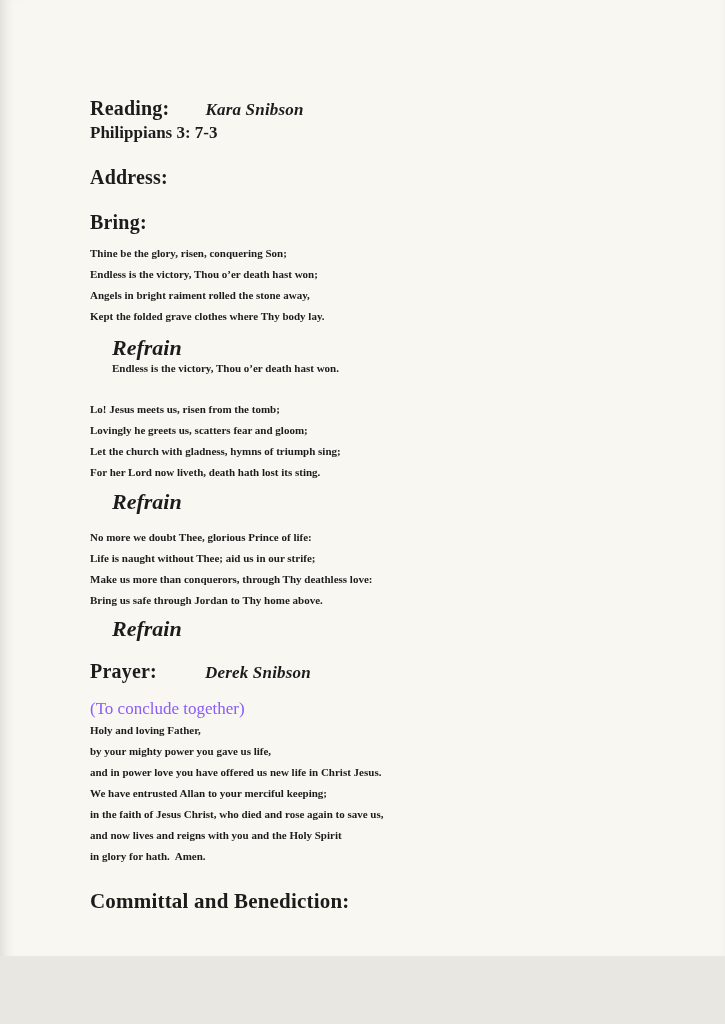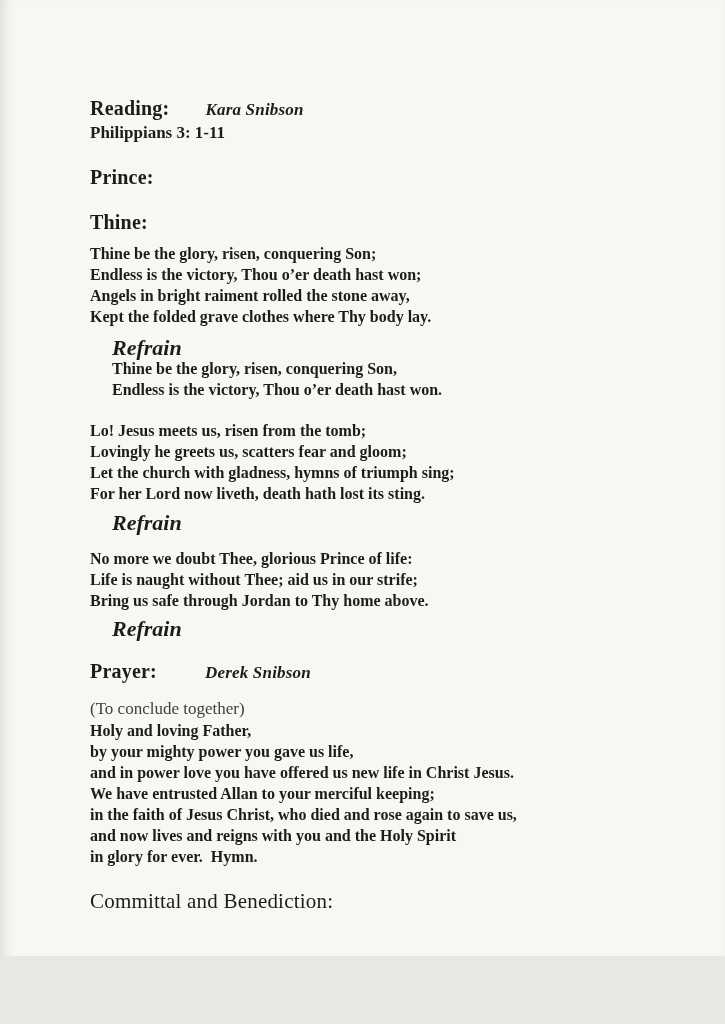--- a/index.html
+++ b/index.html
@@ -39,54 +39,54 @@
     font-style: italic;
   }
   .reading-name { margin-left: 36px; }
   .prayer-name  { margin-left: 48px; }
   .scripture {
     font-size: 17px;
     line-height: 22px;
     font-weight: bold;
   }
   .line {
-    font-size: 16px;
+    font-size: 11px;
     line-height: 21px;
     font-weight: bold;
     white-space: pre-wrap;
   }
   .refrain-block {
     padding-left: 22px;
   }
   .refrain-label {
     font-size: 22px;
     line-height: 21px;
     font-weight: bold;
     font-style: italic;
   }
   .instruction {
     font-size: 17px;
     line-height: 22px;
     font-weight: normal;
-    color: #404040;
+    color: #8b5cf6;
   }
   .mt-address   { margin-top: 21px; }
   .mt-hymn      { margin-top: 20px; }
   .mt-verse1    { margin-top: 8px; }
   .mt-refrain1  { margin-top: 10px; }
   .mt-verse2    { margin-top: 20px; }
   .mt-refrain2  { margin-top: 8px; }
   .mt-verse3    { margin-top: 15px; }
   .mt-refrain3  { margin-top: 7px; }
   .mt-prayer    { margin-top: 20px; }
   .mt-instr     { margin-top: 13px; }
   .mt-committal { margin-top: 22px; }
   .committal-heading {
     font-size: 21px;
-    font-weight: normal;
+    font-weight: bold;
   }
   .ink-speck {
     position: absolute;
     left: 36px;
     top: 1010px;
     width: 3px;
     height: 9px;
     background: #55534a;
     border-radius: 2px 1px 2px 1px;
     transform: rotate(12deg);
@@ -107,75 +107,75 @@
 </head>
 <body>
 
 <div class="page">
   <div class="content">
 
     <div>
       <div class="heading">
         <span>Reading:</span><span class="person-name reading-name">Kara Snibson</span>
       </div>
-      <div class="scripture">Philippians 3: 1-11</div>
+      <div class="scripture">Philippians 3: 7-3</div>
     </div>
 
-    <div class="heading mt-address">Prince:</div>
+    <div class="heading mt-address">Address:</div>
 
-    <div class="heading mt-hymn">Thine:</div>
+    <div class="heading mt-hymn">Bring:</div>
 
     <div class="mt-verse1">
       <div class="line">Thine be the glory, risen, conquering Son;</div>
       <div class="line">Endless is the victory, Thou o’er death hast won;</div>
       <div class="line">Angels in bright raiment rolled the stone away,</div>
       <div class="line">Kept the folded grave clothes where Thy body lay.</div>
     </div>
 
     <div class="refrain-block mt-refrain1">
       <div class="refrain-label">Refrain</div>
-      <div class="line">Thine be the glory, risen, conquering Son,</div>
       <div class="line">Endless is the victory, Thou o’er death hast won.</div>
     </div>
 
     <div class="mt-verse2">
       <div class="line">Lo! Jesus meets us, risen from the tomb;</div>
       <div class="line">Lovingly he greets us, scatters fear and gloom;</div>
       <div class="line">Let the church with gladness, hymns of triumph sing;</div>
       <div class="line">For her Lord now liveth, death hath lost its sting.</div>
     </div>
 
     <div class="refrain-block mt-refrain2">
       <div class="refrain-label">Refrain</div>
     </div>
 
     <div class="mt-verse3">
       <div class="line">No more we doubt Thee, glorious Prince of life:</div>
       <div class="line">Life is naught without Thee; aid us in our strife;</div>
+      <div class="line">Make us more than conquerors, through Thy deathless love:</div>
       <div class="line">Bring us safe through Jordan to Thy home above.</div>
     </div>
 
     <div class="refrain-block mt-refrain3">
       <div class="refrain-label">Refrain</div>
     </div>
 
     <div class="heading mt-prayer">
       <span>Prayer:</span><span class="person-name prayer-name">Derek Snibson</span>
     </div>
 
     <div class="instruction mt-instr">(To conclude together)</div>
 
     <div>
       <div class="line">Holy and loving Father,</div>
       <div class="line">by your mighty power you gave us life,</div>
       <div class="line">and in power love you have offered us new life in Christ Jesus.</div>
       <div class="line">We have entrusted Allan to your merciful keeping;</div>
       <div class="line">in the faith of Jesus Christ, who died and rose again to save us,</div>
       <div class="line">and now lives and reigns with you and the Holy Spirit</div>
-      <div class="line">in glory for ever.  Hymn.</div>
+      <div class="line">in glory for hath.  Amen.</div>
     </div>
 
     <div class="heading committal-heading mt-committal">Committal and Benediction:</div>
 
   </div>
 
   <div class="ink-speck"></div>
 </div>
 
 </body></html>

